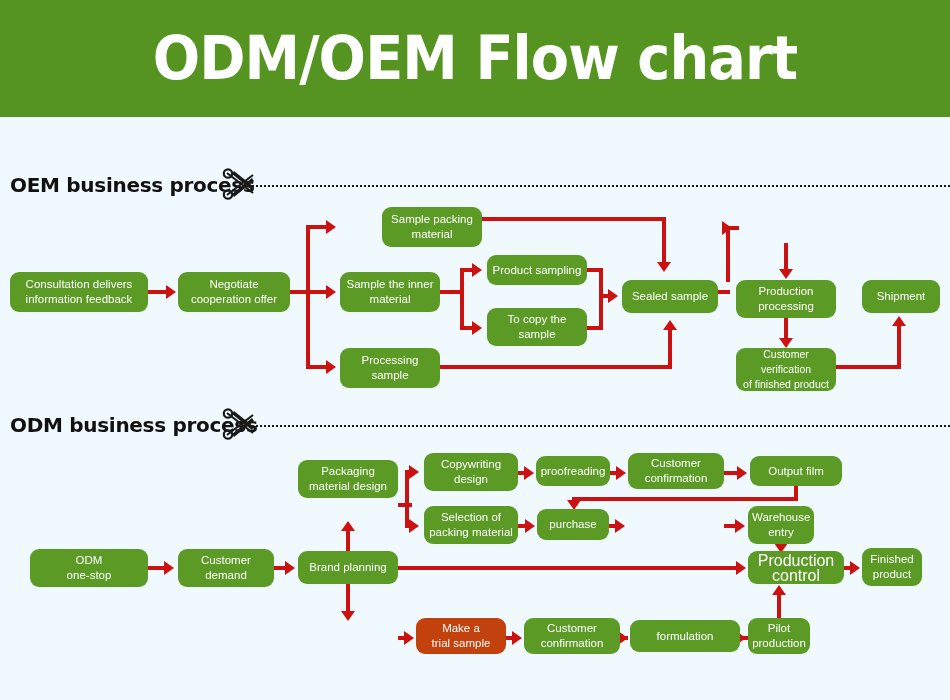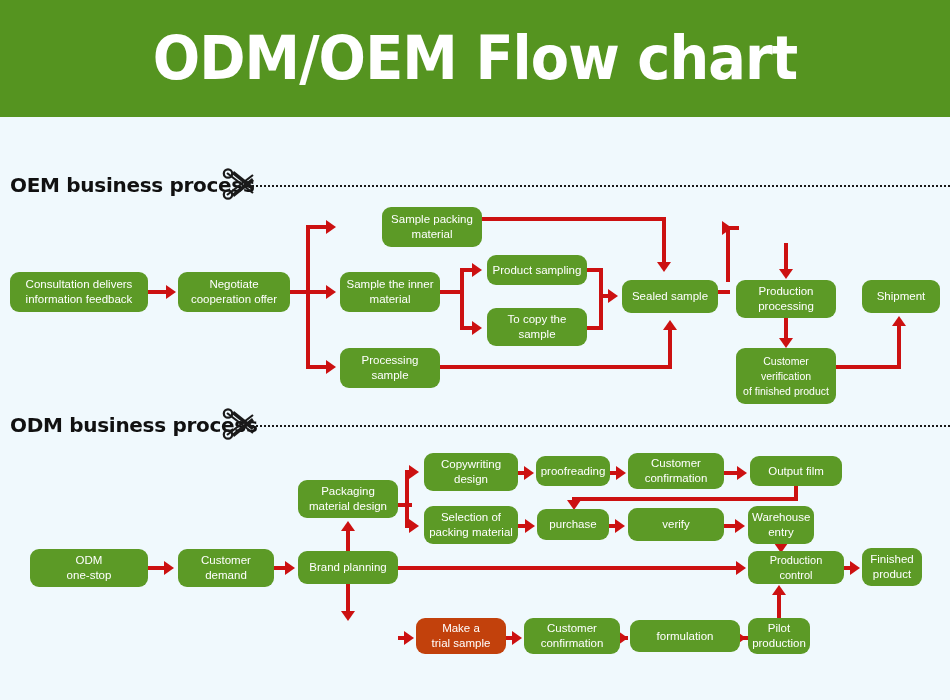--- a/index.html
+++ b/index.html
@@ -154,21 +154,21 @@
   </div>
 
 
   <div class="box" style="left: 736px; top: 280px; width: 100px; height: 38px; background: rgb(92, 154, 38); color: rgb(255, 255, 255);">
     <span>
         <span>Production</span>
         <span>processing</span>
       </span>
   </div>
 
-  <div class="box" style="left: 736px; top: 348px; width: 100px; height: 56px; font-size: 10.5px; background: rgb(92, 154, 38); color: rgb(255, 255, 255);">
+  <div class="box" style="left: 736px; top: 348px; width: 100px; height: 43px; font-size: 10.5px; background: rgb(92, 154, 38); color: rgb(255, 255, 255);">
     <span>
         <span>Customer verification</span>
         <span>of finished product</span>
       </span>
   </div>
 
   <div class="box" style="left: 862px; top: 280px; width: 78px; height: 33px; background: rgb(92, 154, 38); color: rgb(255, 255, 255);">
     <span>
         <span>Shipment</span>
       </span>
@@ -286,21 +286,21 @@
         <span>demand</span>
       </span>
   </div>
 
   <div class="box" style="left: 298px; top: 551px; width: 100px; height: 33px; background: rgb(92, 154, 38); color: rgb(255, 255, 255);">
     <span>
         <span>Brand planning</span>
       </span>
   </div>
 
-  <div class="box" style="left: 298px; top: 480px; width: 100px; height: 38px; background: rgb(92, 154, 38); color: rgb(255, 255, 255);">
+  <div class="box" style="left: 298px; top: 460px; width: 100px; height: 38px; background: rgb(92, 154, 38); color: rgb(255, 255, 255);">
     <span>
         <span>Packaging</span>
         <span>material design</span>
       </span>
   </div>
 
   <div class="box" style="left: 424px; top: 453px; width: 94px; height: 38px; background: rgb(92, 154, 38); color: rgb(255, 255, 255);">
     <span>
         <span>Copywriting</span>
         <span>design</span>
@@ -332,34 +332,29 @@
         <span>packing material</span>
       </span>
   </div>
 
   <div class="box" style="left: 537px; top: 509px; width: 72px; height: 31px; background: rgb(92, 154, 38); color: rgb(255, 255, 255);">
     <span>
         <span>purchase</span>
       </span>
   </div>
 
-  <div class="box" style="left: 628px; top: 508px; width: 96px; height: 33px; background: rgb(92, 154, 38); color: rgb(255, 255, 255);">
-    <span>
-        <span>verify</span>
-      </span>
-  </div>
 
   <div class="box" style="left: 748px; top: 506px; width: 66px; height: 38px; background: rgb(92, 154, 38); color: rgb(255, 255, 255);">
     <span>
         <span>Warehouse</span>
         <span>entry</span>
       </span>
   </div>
 
-  <div class="box" style="left: 748px; top: 551px; width: 96px; height: 33px; font-size: 11px; background: rgb(92, 154, 38); color: rgb(255, 255, 255);">
+  <div class="box" style="left: 748px; top: 551px; width: 96px; height: 33px; font-size: 16px; background: rgb(92, 154, 38); color: rgb(255, 255, 255);">
     <span>
         <span>Production control</span>
       </span>
   </div>
 
   <div class="box" style="left: 862px; top: 548px; width: 60px; height: 38px; background: rgb(92, 154, 38); color: rgb(255, 255, 255);">
     <span>
         <span>Finished</span>
         <span>product</span>
       </span>

